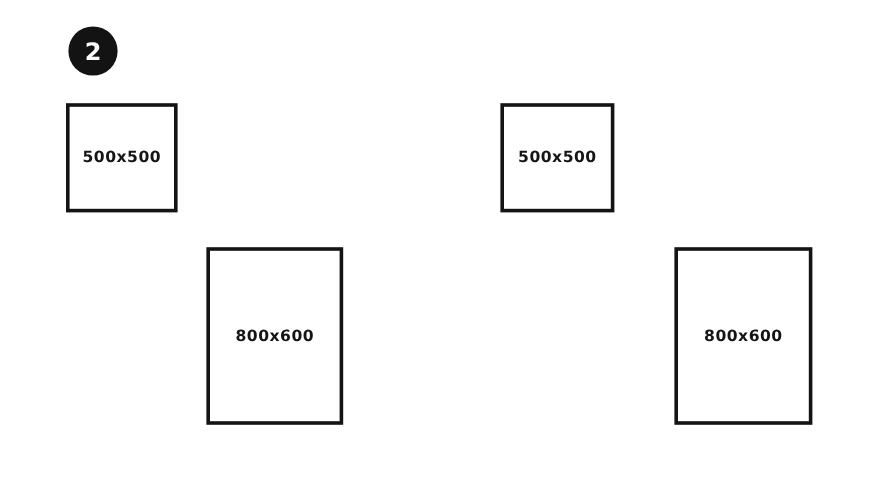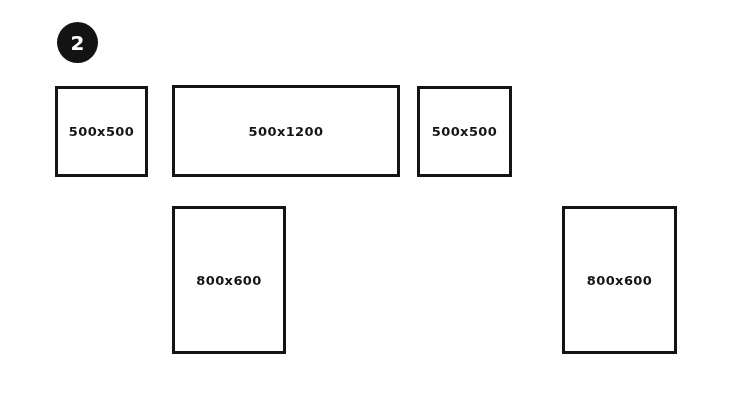--- a/index.html
+++ b/index.html
@@ -61,23 +61,20 @@
 <div id="canvas" style="background: rgb(255, 255, 255);">
 
   <div class="step-badge" style="background: rgb(19, 19, 19); color: rgb(255, 255, 255);">
     <span>2</span>
   </div>
 
   <div class="placeholder-box" id="box-0" style="left: 55px; top: 86px; width: 93px; height: 91px; border-color: rgb(20, 20, 20); background: rgb(255, 255, 255);">
     <span class="placeholder-label">500x500</span>
   </div>
 
-  <div class="placeholder-box" id="box-1" style="left: 172px; top: 85px; width: 228px; height: 92px; border-color: rgb(20, 20, 20); background: rgb(255, 255, 255);">
-    <span class="placeholder-label">500x1200</span>
-  </div>
 
   <div class="placeholder-box" id="box-2" style="left: 417px; top: 86px; width: 95px; height: 91px; border-color: rgb(20, 20, 20); background: rgb(255, 255, 255);">
     <span class="placeholder-label">500x500</span>
   </div>
 
   <div class="placeholder-box" id="box-3" style="left: 172px; top: 206px; width: 114px; height: 148px; border-color: rgb(20, 20, 20); background: rgb(255, 255, 255);">
     <span class="placeholder-label">800x600</span>
   </div>
 
 

